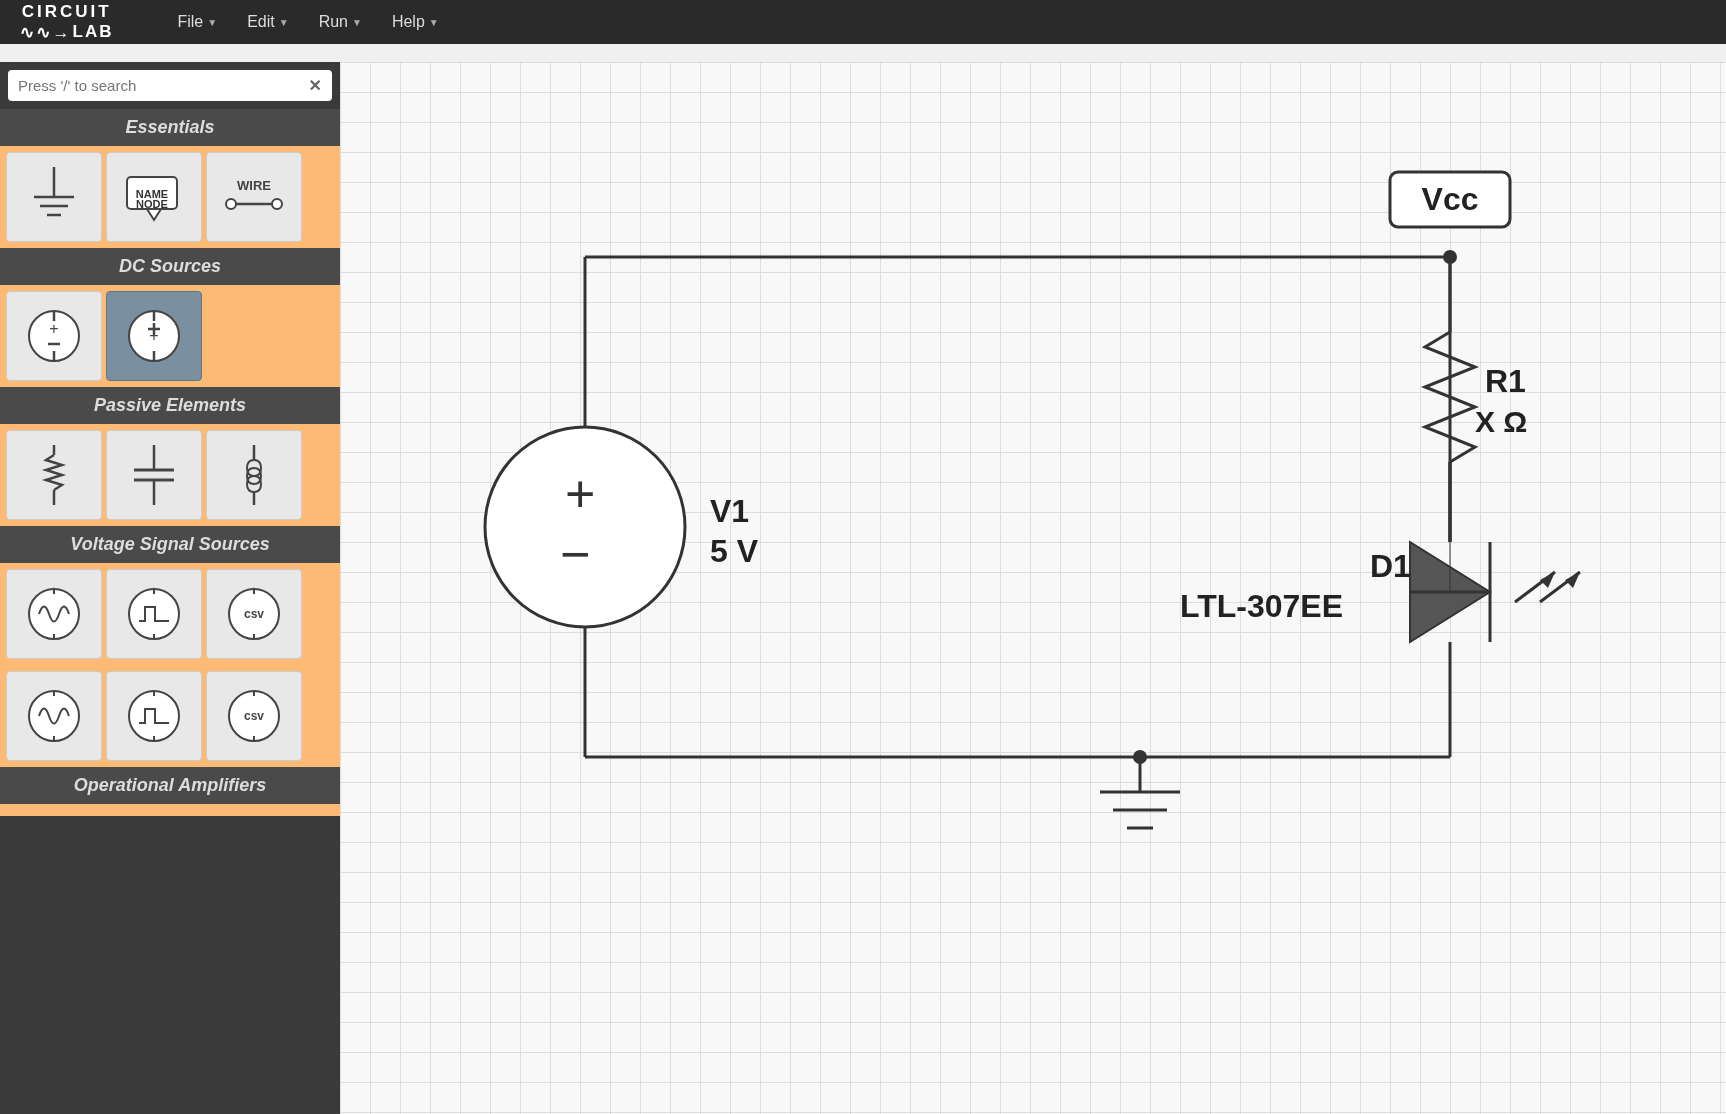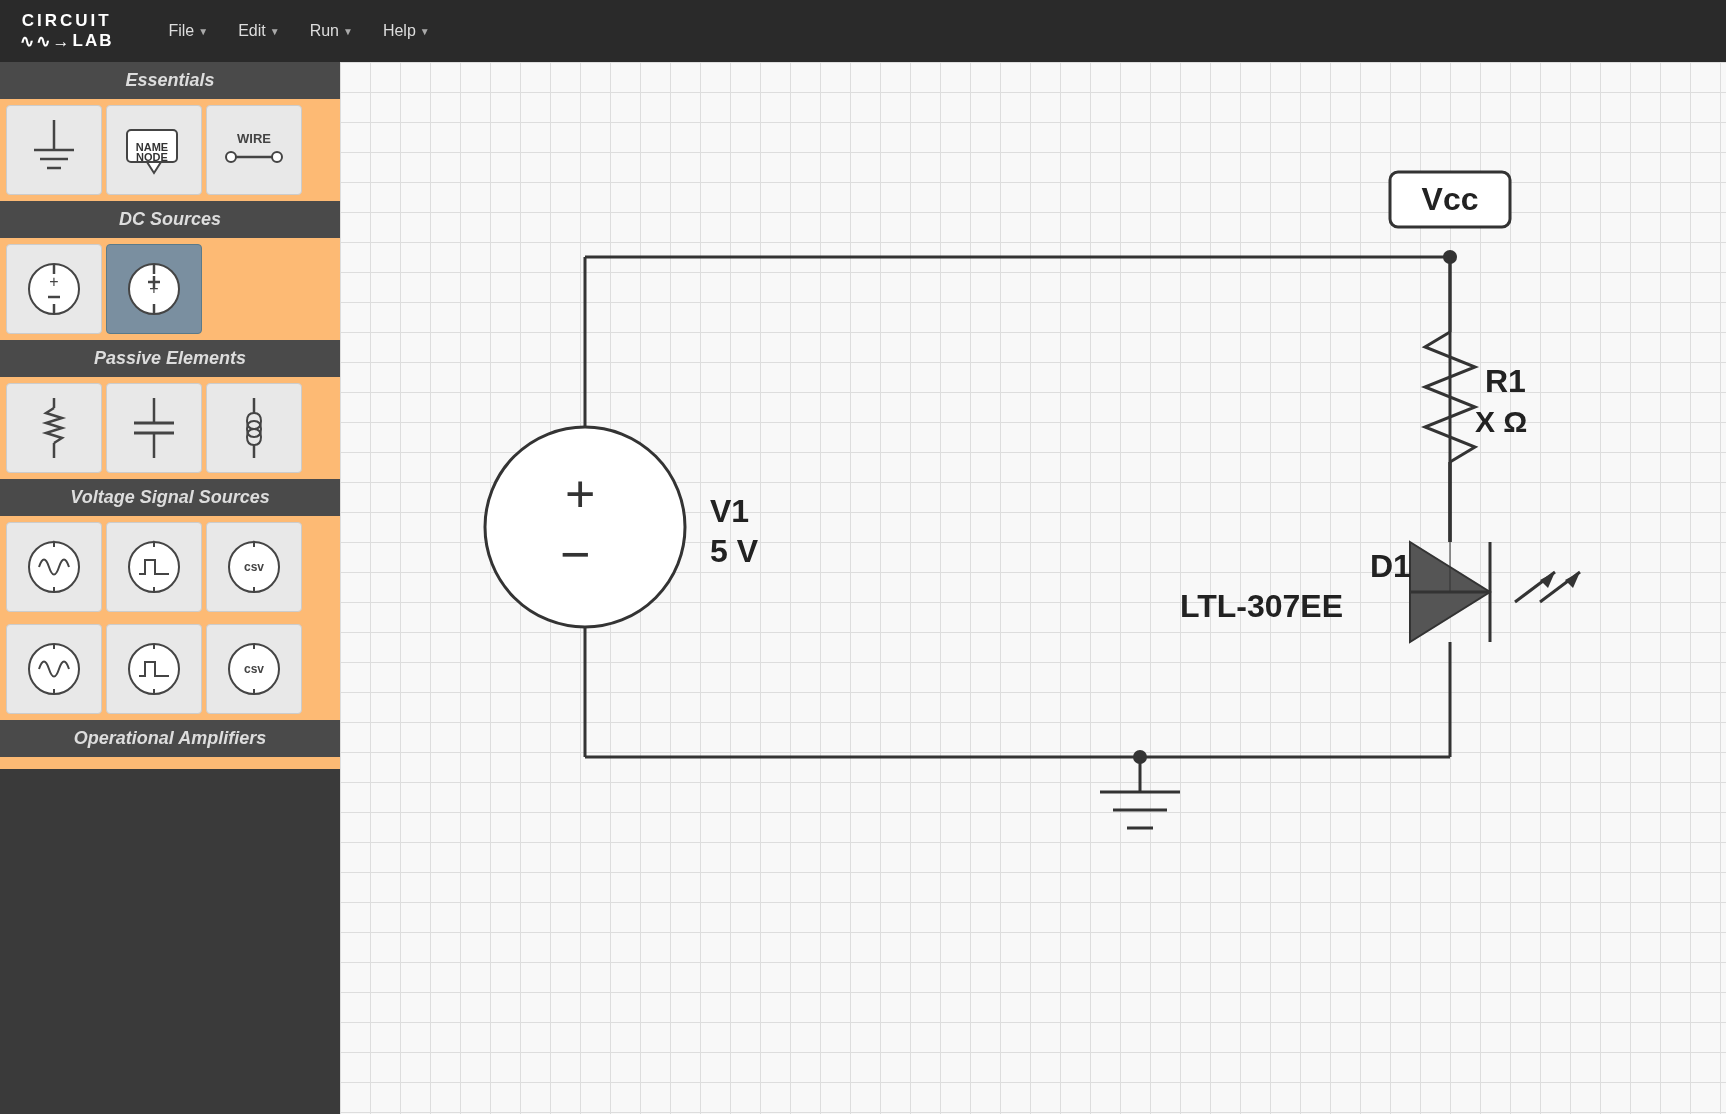--- a/index.html
+++ b/index.html
@@ -3,23 +3,23 @@
   <meta charset="utf-8">
   <style>
     * { box-sizing: border-box; margin: 0; padding: 0; }
     body { font-family: Arial, sans-serif; background: #f0f0f0; overflow: hidden; width: 1726px; height: 1114px; }
 
     
     .navbar {
       display: flex;
       align-items: center;
       background: #2a2a2a;
-      height: 62px;
+      height: 44px;
       padding: 0 20px;
-      gap: 25px;
+      gap: 34px;
       position: fixed;
       top: 0; left: 0; right: 0;
       z-index: 100;
     }
     .nav-menu {
       display: flex;
       gap: 10px;
     }
     .nav-item {
       color: #ddd;
@@ -161,20 +161,24 @@
     </div>
     <div class="nav-item">
       <span>Help</span>
       <span class="nav-arrow">▼</span>
     </div>
   </div>
 </div>
 
 <div class="sidebar">
 
+  <div class="search-bar">
+    <input class="search-input" type="text" placeholder="Press '/' to search" style="">
+    <span class="search-clear">✕</span>
+  </div>
 
   <div class="section-header">
     <em>Essentials</em>
   </div>
   <div class="component-grid">
 
     <div class="component-item">
       <svg viewBox="0 0 70 70">
         <line x1="35" y1="5" x2="35" y2="35" stroke="#444" stroke-width="2.5"></line>
         <line x1="15" y1="35" x2="55" y2="35" stroke="#444" stroke-width="2.5"></line>

